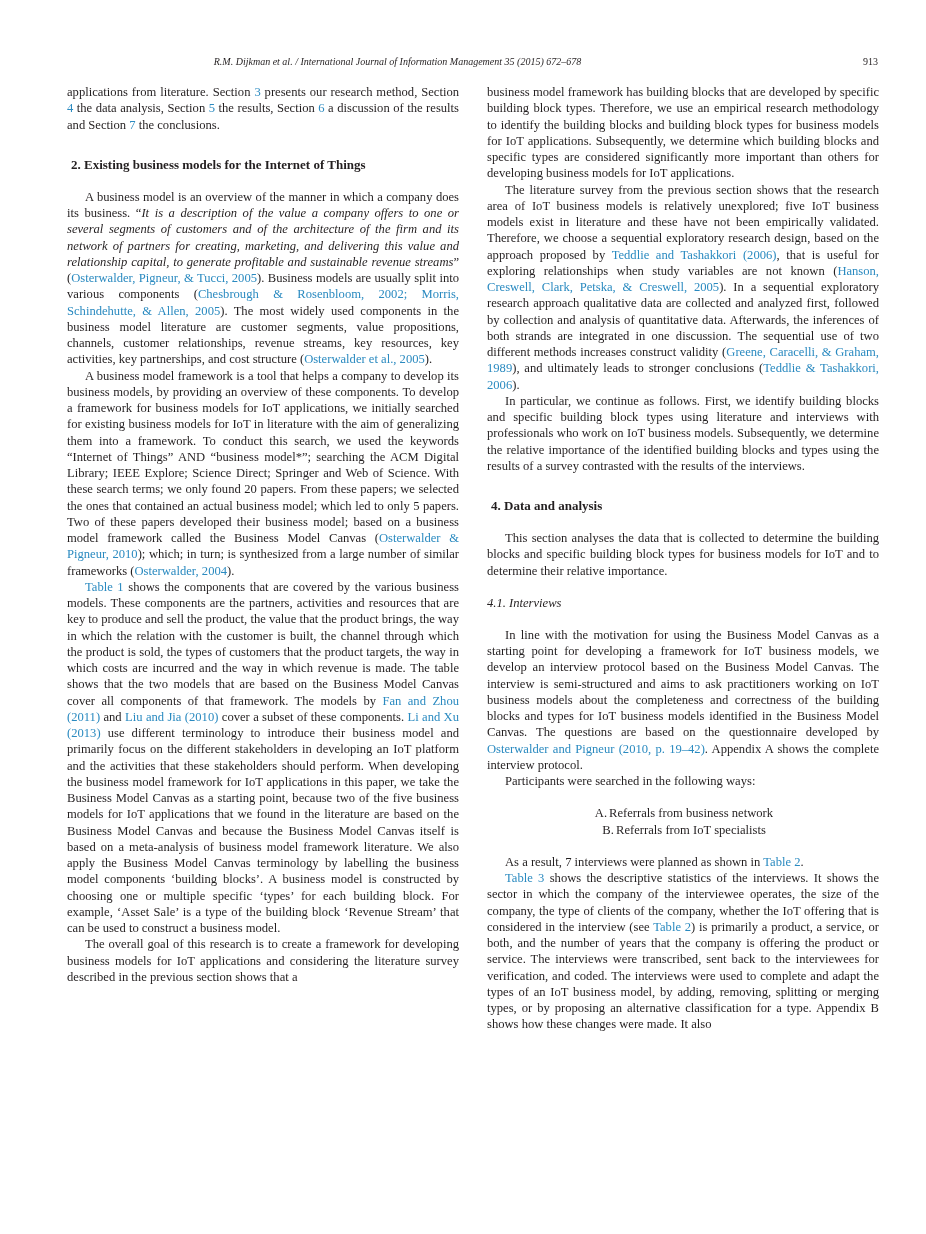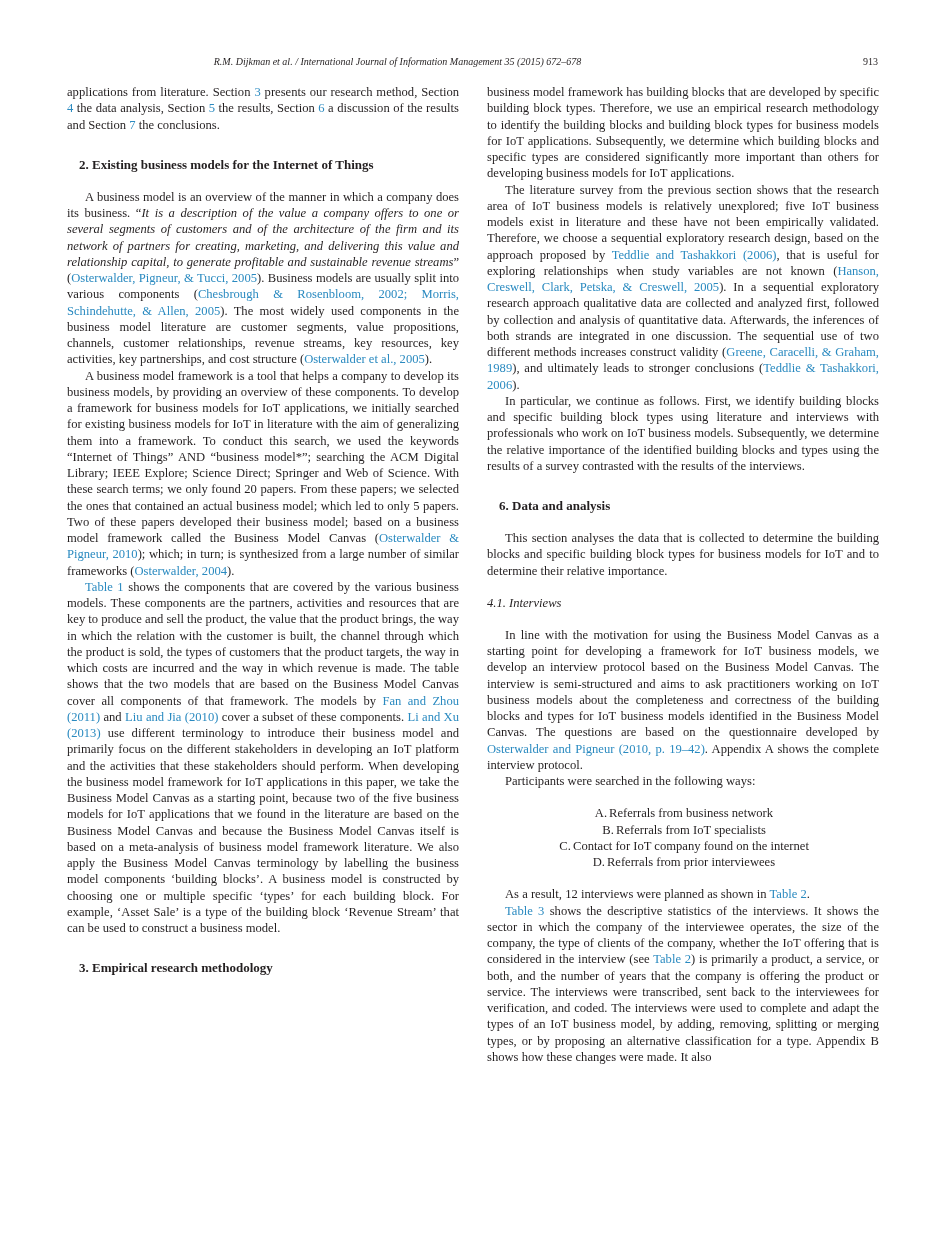--- a/index.html
+++ b/index.html
@@ -10,21 +10,21 @@
   .header .running { position: absolute; left: 0; width: 795px; text-align: center; top: 0; }
   .header .pageno { position: absolute; right: 48px; top: 0; font-style: normal; }
   .col { position: absolute; top: 84px; width: 392px;
          font-family: "Liberation Serif", serif; font-size: 12.6px; line-height: 16.25px; }
   .col.left { left: 67px; }
   .col.right { left: 487px; }
   p { margin: 0; text-align: justify; hyphens: auto; }
   p.ind { text-indent: 18px; }
   .link { color: #2a8ac0; }
   h2 { font-family: "Liberation Serif", serif; font-weight: bold; font-size: 13px;
-       margin: 24px 0 16px 12px; line-height: 16px; }
+       margin: 24px 0 16px 4px; line-height: 16px; }
   h3 { font-family: "Liberation Serif", serif; font-style: italic; font-weight: normal;
        font-size: 12.6px; margin: 16px 0 16px 0; line-height: 16px; }
   ul.abcd { list-style: none; margin: 16px 0 16px 0; padding: 0; }
   ul.abcd li { line-height: 16.25px; text-align: center; }
   ul.abcd .mark { display: inline-block; width: 16px; }
   em { font-style: italic; }
 </style>
 </head>
 <body>
 
@@ -37,44 +37,42 @@
   <p><span>applications from literature. Section </span><span class="link">3</span><span> presents our research method, Section </span><span class="link">4</span><span> the data analysis, Section </span><span class="link">5</span><span> the results, Section </span><span class="link">6</span><span> a discussion of the results and Section </span><span class="link">7</span><span> the conclusions.</span></p>
 
   <h2>2.  Existing business models for the Internet of Things</h2>
 
   <p class="ind"><span>A business model is an overview of the manner in which a company does its business. “</span><em>It is a description of the value a company offers to one or several segments of customers and of the architecture of the firm and its network of partners for creating, marketing, and delivering this value and relationship capital, to generate profitable and sustainable revenue streams</em><span>” (</span><span class="link">Osterwalder, Pigneur, &amp; Tucci, 2005</span><span>). Business models are usually split into various components (</span><span class="link">Chesbrough &amp; Rosenbloom, 2002; Morris, Schindehutte, &amp; Allen, 2005</span><span>). The most widely used components in the business model literature are customer segments, value propositions, channels, customer relationships, revenue streams, key resources, key activities, key partnerships, and cost structure (</span><span class="link">Osterwalder et al., 2005</span><span>).</span></p>
 
   <p class="ind"><span>A business model framework is a tool that helps a company to develop its business models, by providing an overview of these components. To develop a framework for business models for IoT applications, we initially searched for existing business models for IoT in literature with the aim of generalizing them into a framework. To conduct this search, we used the keywords “Internet of Things” AND “business model*”; searching the ACM Digital Library; IEEE Explore; Science Direct; Springer and Web of Science. With these search terms; we only found 20 papers. From these papers; we selected the ones that contained an actual business model; which led to only 5 papers. Two of these papers developed their business model; based on a business model framework called the Business Model Canvas (</span><span class="link">Osterwalder &amp; Pigneur, 2010</span><span>); which; in turn; is synthesized from a large number of similar frameworks (</span><span class="link">Osterwalder, 2004</span><span>).</span></p>
 
   <p class="ind"><span class="link">Table 1</span><span> shows the components that are covered by the various business models. These components are the partners, activities and resources that are key to produce and sell the product, the value that the product brings, the way in which the relation with the customer is built, the channel through which the product is sold, the types of customers that the product targets, the way in which costs are incurred and the way in which revenue is made. The table shows that the two models that are based on the Business Model Canvas cover all components of that framework. The models by </span><span class="link">Fan and Zhou (2011)</span><span> and </span><span class="link">Liu and Jia (2010)</span><span> cover a subset of these components. </span><span class="link">Li and Xu (2013)</span><span> use different terminology to introduce their business model and primarily focus on the different stakeholders in developing an IoT platform and the activities that these stakeholders should perform. When developing the business model framework for IoT applications in this paper, we take the Business Model Canvas as a starting point, because two of the five business models for IoT applications that we found in the literature are based on the Business Model Canvas and because the Business Model Canvas itself is based on a meta-analysis of business model framework literature. We also apply the Business Model Canvas terminology by labelling the business model components ‘building blocks’. A business model is constructed by choosing one or multiple specific ‘types’ for each building block. For example, ‘Asset Sale’ is a type of the building block ‘Revenue Stream’ that can be used to construct a business model.</span></p>
 
-  <h2>3.  Empirical research methodology</h2>
 
+  <p class="ind">The overall goal of this research is to create a framework for developing business models for IoT applications and considering the literature survey described in the previous section shows that a</p>
 </div>
 
 <div class="col right">
   <p>business model framework has building blocks that are developed by specific building block types. Therefore, we use an empirical research methodology to identify the building blocks and building block types for business models for IoT applications. Subsequently, we determine which building blocks and specific types are considered significantly more important than others for developing business models for IoT applications.</p>
 
   <p class="ind"><span>The literature survey from the previous section shows that the research area of IoT business models is relatively unexplored; five IoT business models exist in literature and these have not been empirically validated. Therefore, we choose a sequential exploratory research design, based on the approach proposed by </span><span class="link">Teddlie and Tashakkori (2006)</span><span>, that is useful for exploring relationships when study variables are not known (</span><span class="link">Hanson, Creswell, Clark, Petska, &amp; Creswell, 2005</span><span>). In a sequential exploratory research approach qualitative data are collected and analyzed first, followed by collection and analysis of quantitative data. Afterwards, the inferences of both strands are integrated in one discussion. The sequential use of two different methods increases construct validity (</span><span class="link">Greene, Caracelli, &amp; Graham, 1989</span><span>), and ultimately leads to stronger conclusions (</span><span class="link">Teddlie &amp; Tashakkori, 2006</span><span>).</span></p>
 
   <p class="ind">In particular, we continue as follows. First, we identify building blocks and specific building block types using literature and interviews with professionals who work on IoT business models. Subsequently, we determine the relative importance of the identified building blocks and types using the results of a survey contrasted with the results of the interviews.</p>
 
-  <h2>6.  Data and analysis</h2>
+  <h2>4.  Data and analysis</h2>
 
   <p class="ind">This section analyses the data that is collected to determine the building blocks and specific building block types for business models for IoT and to determine their relative importance.</p>
 
   <h3>4.1.  Interviews</h3>
 
   <p class="ind"><span>In line with the motivation for using the Business Model Canvas as a starting point for developing a framework for IoT business models, we develop an interview protocol based on the Business Model Canvas. The interview is semi-structured and aims to ask practitioners working on IoT business models about the completeness and correctness of the building blocks and types for IoT business models identified in the Business Model Canvas. The questions are based on the questionnaire developed by </span><span class="link">Osterwalder and Pigneur (2010, p. 19–42)</span><span>. Appendix A shows the complete interview protocol.</span></p>
 
   <p class="ind">Participants were searched in the following ways:</p>
 
   <ul class="abcd">
     <li><span class="mark">A.</span><span>Referrals from business network</span></li>
     <li><span class="mark">B.</span><span>Referrals from IoT specialists</span></li>
-    <li><span class="mark">C.</span><span>Contact for IoT company found on the internet</span></li>
-    <li><span class="mark">D.</span><span>Referrals from prior interviewees</span></li>
   </ul>
 
-  <p class="ind"><span>As a result, 12 interviews were planned as shown in </span><span class="link">Table 2</span><span>.</span></p>
+  <p class="ind"><span>As a result, 7 interviews were planned as shown in </span><span class="link">Table 2</span><span>.</span></p>
 
   <p class="ind"><span class="link">Table 3</span><span> shows the descriptive statistics of the interviews. It shows the sector in which the company of the interviewee operates, the size of the company, the type of clients of the company, whether the IoT offering that is considered in the interview (see </span><span class="link">Table 2</span><span>) is primarily a product, a service, or both, and the number of years that the company is offering the product or service. The interviews were transcribed, sent back to the interviewees for verification, and coded. The interviews were used to complete and adapt the types of an IoT business model, by adding, removing, splitting or merging types, or by proposing an alternative classification for a type. Appendix B shows how these changes were made. It also</span></p>
 </div>
 
 </body></html>

